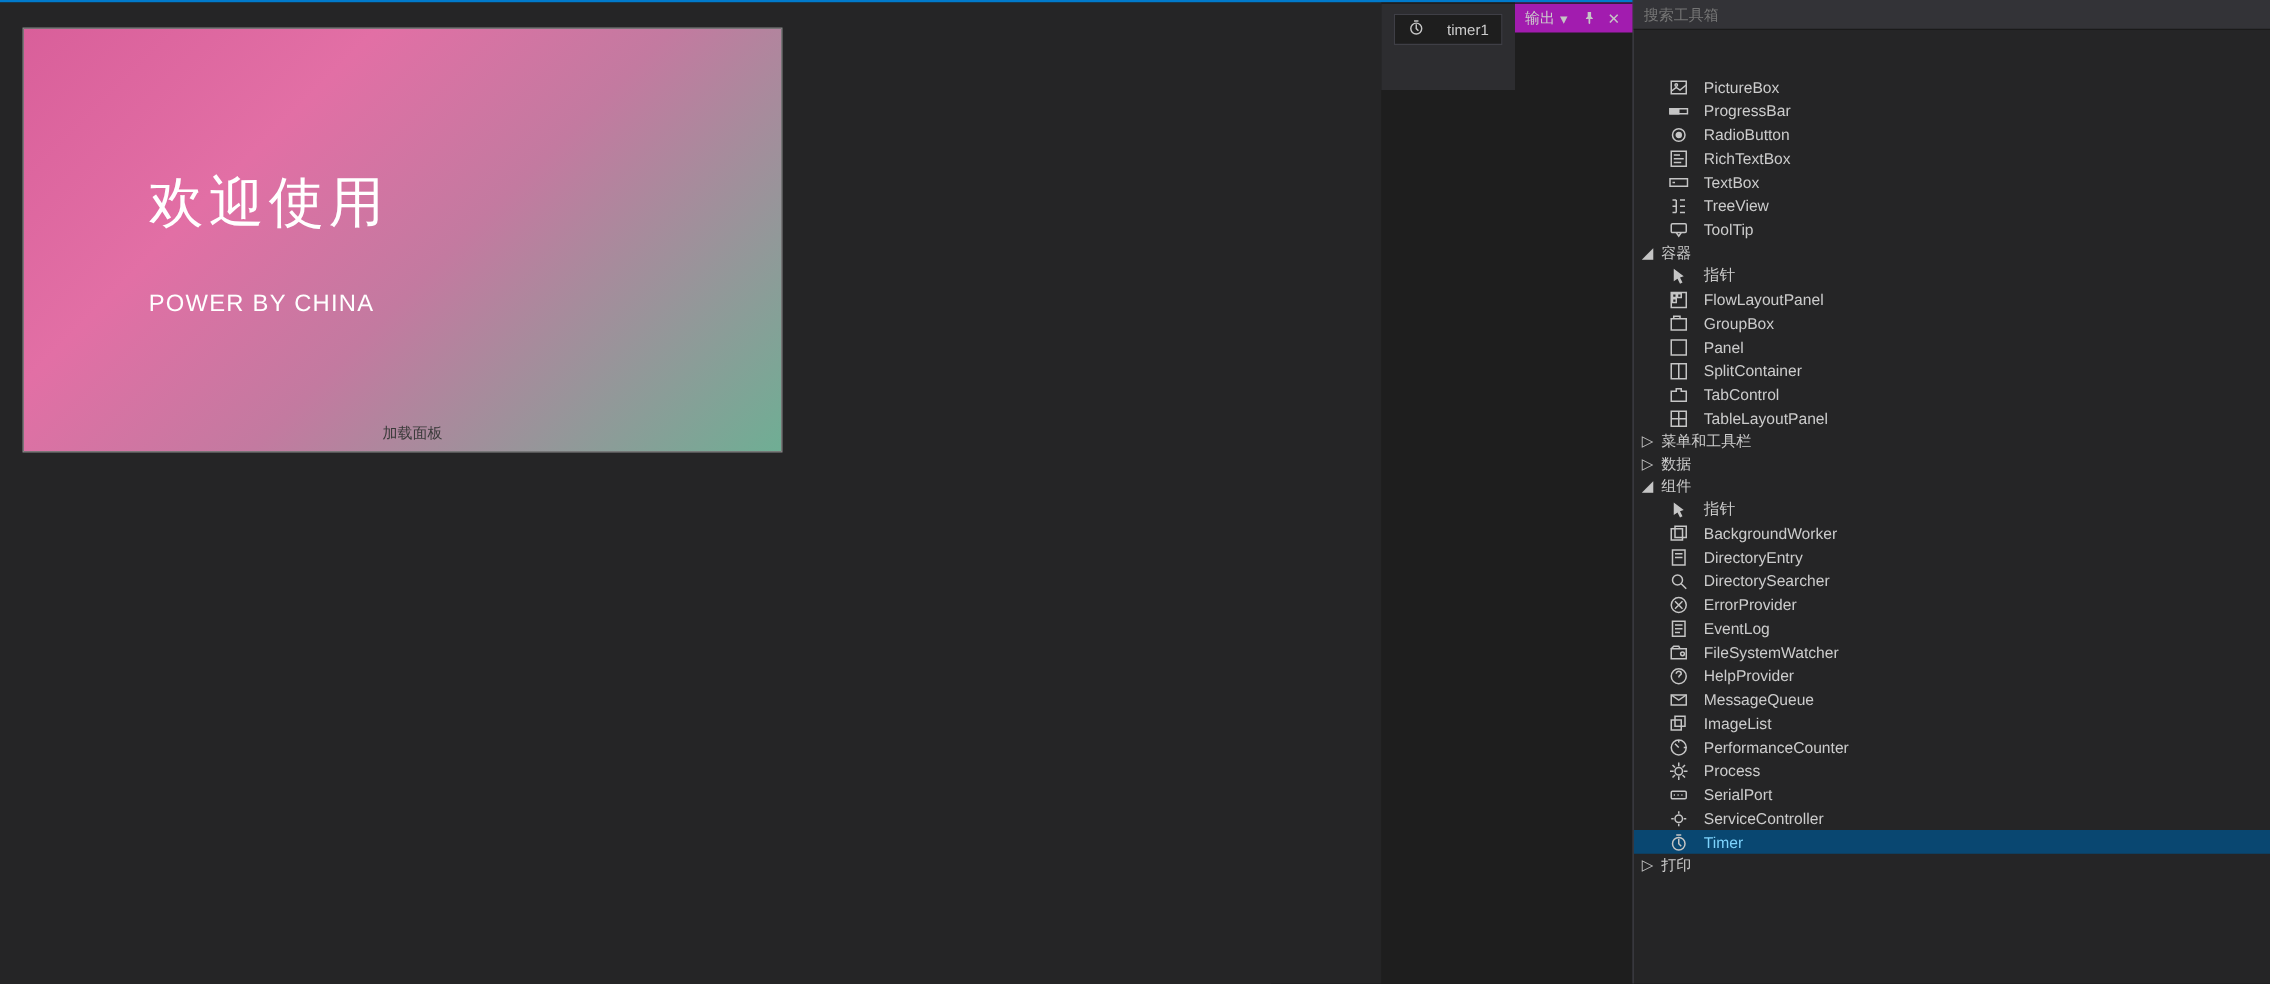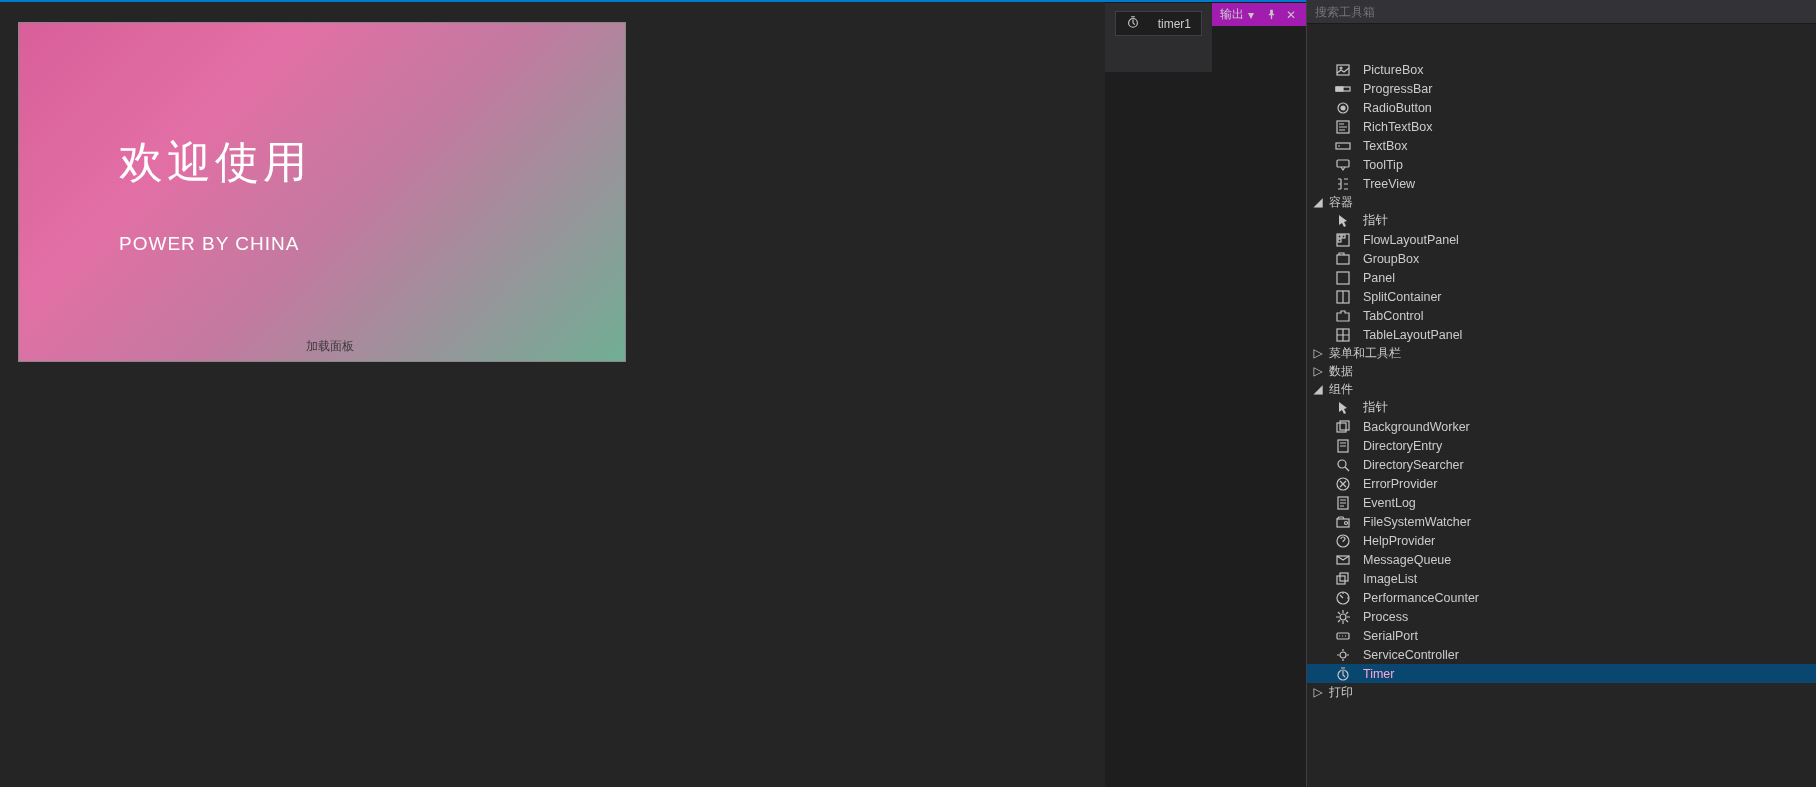--- a/index.html
+++ b/index.html
@@ -26,21 +26,21 @@
   .output { height:24px; background:#a21caf; border-top:1px solid #1a1a1a; display:flex; align-items:center; padding:0 8px; font-size:12px;}
   .output .spacer{flex:1;}
   .output .btns { display:flex; gap:6px; align-items:center;}
   .output .ib { width:14px; height:14px; display:inline-flex; align-items:center; justify-content:center; color:#c5c5c5; cursor:pointer;}
   
   .toolbox { width:510px; background:#252526; border-left:1px solid #3f3f46; display:flex; flex-direction:column;gap:36px; }
   .searchbox { height:24px; background:#333337; border-bottom:1px solid #1a1a1a; padding:0 8px; display:flex; align-items:center;}
   .searchbox input { flex:1; background:transparent; border:none; outline:none; color:#ccc; font-size:12px;}
   .tree { flex:1; overflow:auto; font-size:12.5px; }
   .tree .item { display:flex; align-items:center; height:19px; padding-left:28px; gap:12px; cursor:default; }
-  .tree .item.selected { background:#094771; color:#f9a8d4;}
+  .tree .item.selected { background:#094771; color:#7dd3fc;}
   .tree .item .icon { width:16px; height:16px; display:inline-flex; align-items:center; justify-content:center; color:#c5c5c5;}
   .tree .cat { display:flex; align-items:center; height:18px; padding-left:6px; gap:6px; font-size:12px; cursor:default;}
   .tree .cat .tri { width:10px; text-align:center; color:#c5c5c5;}
   
   .arrow-overlay { position:absolute; inset:0; pointer-events:none; z-index:50;}
 </style>
 </head>
 <body>
 
 <div class="root">
@@ -134,33 +134,33 @@
             <svg width="16" height="16" viewBox="0 0 16 16" fill="none" stroke="#c5c5c5" stroke-width="1.2">
               <rect x="1" y="5" width="14" height="6"></rect>
               <path d="M3 8h2"></path>
             </svg>
           </span>
           <span>TextBox</span>
         </div>
         <div class="item">
           <span class="icon">
             <svg width="16" height="16" viewBox="0 0 16 16" fill="none" stroke="#c5c5c5" stroke-width="1.2">
+              <path d="M3 3h3M3 8h3M3 13h3M6 3v10M9 3h4M9 8h4M9 13h4"></path>
+            </svg>
+          </span>
+          <span>TreeView</span>
+        </div>
+        <div class="item">
+          <span class="icon">
+            <svg width="16" height="16" viewBox="0 0 16 16" fill="none" stroke="#c5c5c5" stroke-width="1.2">
               <rect x="2" y="3" width="12" height="7" rx="1"></rect>
               <path d="M6 10l2 3 2-3"></path>
             </svg>
           </span>
           <span>ToolTip</span>
-        </div>
-        <div class="item">
-          <span class="icon">
-            <svg width="16" height="16" viewBox="0 0 16 16" fill="none" stroke="#c5c5c5" stroke-width="1.2">
-              <path d="M3 3h3M3 8h3M3 13h3M6 3v10M9 3h4M9 8h4M9 13h4"></path>
-            </svg>
-          </span>
-          <span>TreeView</span>
         </div>
         <div class="cat">
           <span class="tri">◢</span>
           <span>容器</span>
         </div>
         <div class="item">
           <span class="icon">
             <svg width="16" height="16" viewBox="0 0 16 16" fill="none" stroke="#c5c5c5" stroke-width="1.2">
               <path d="M4 2l8 6-3 1 2 4-2 1-2-4-3 2z" fill="#c5c5c5" stroke="none"></path>
             </svg>

